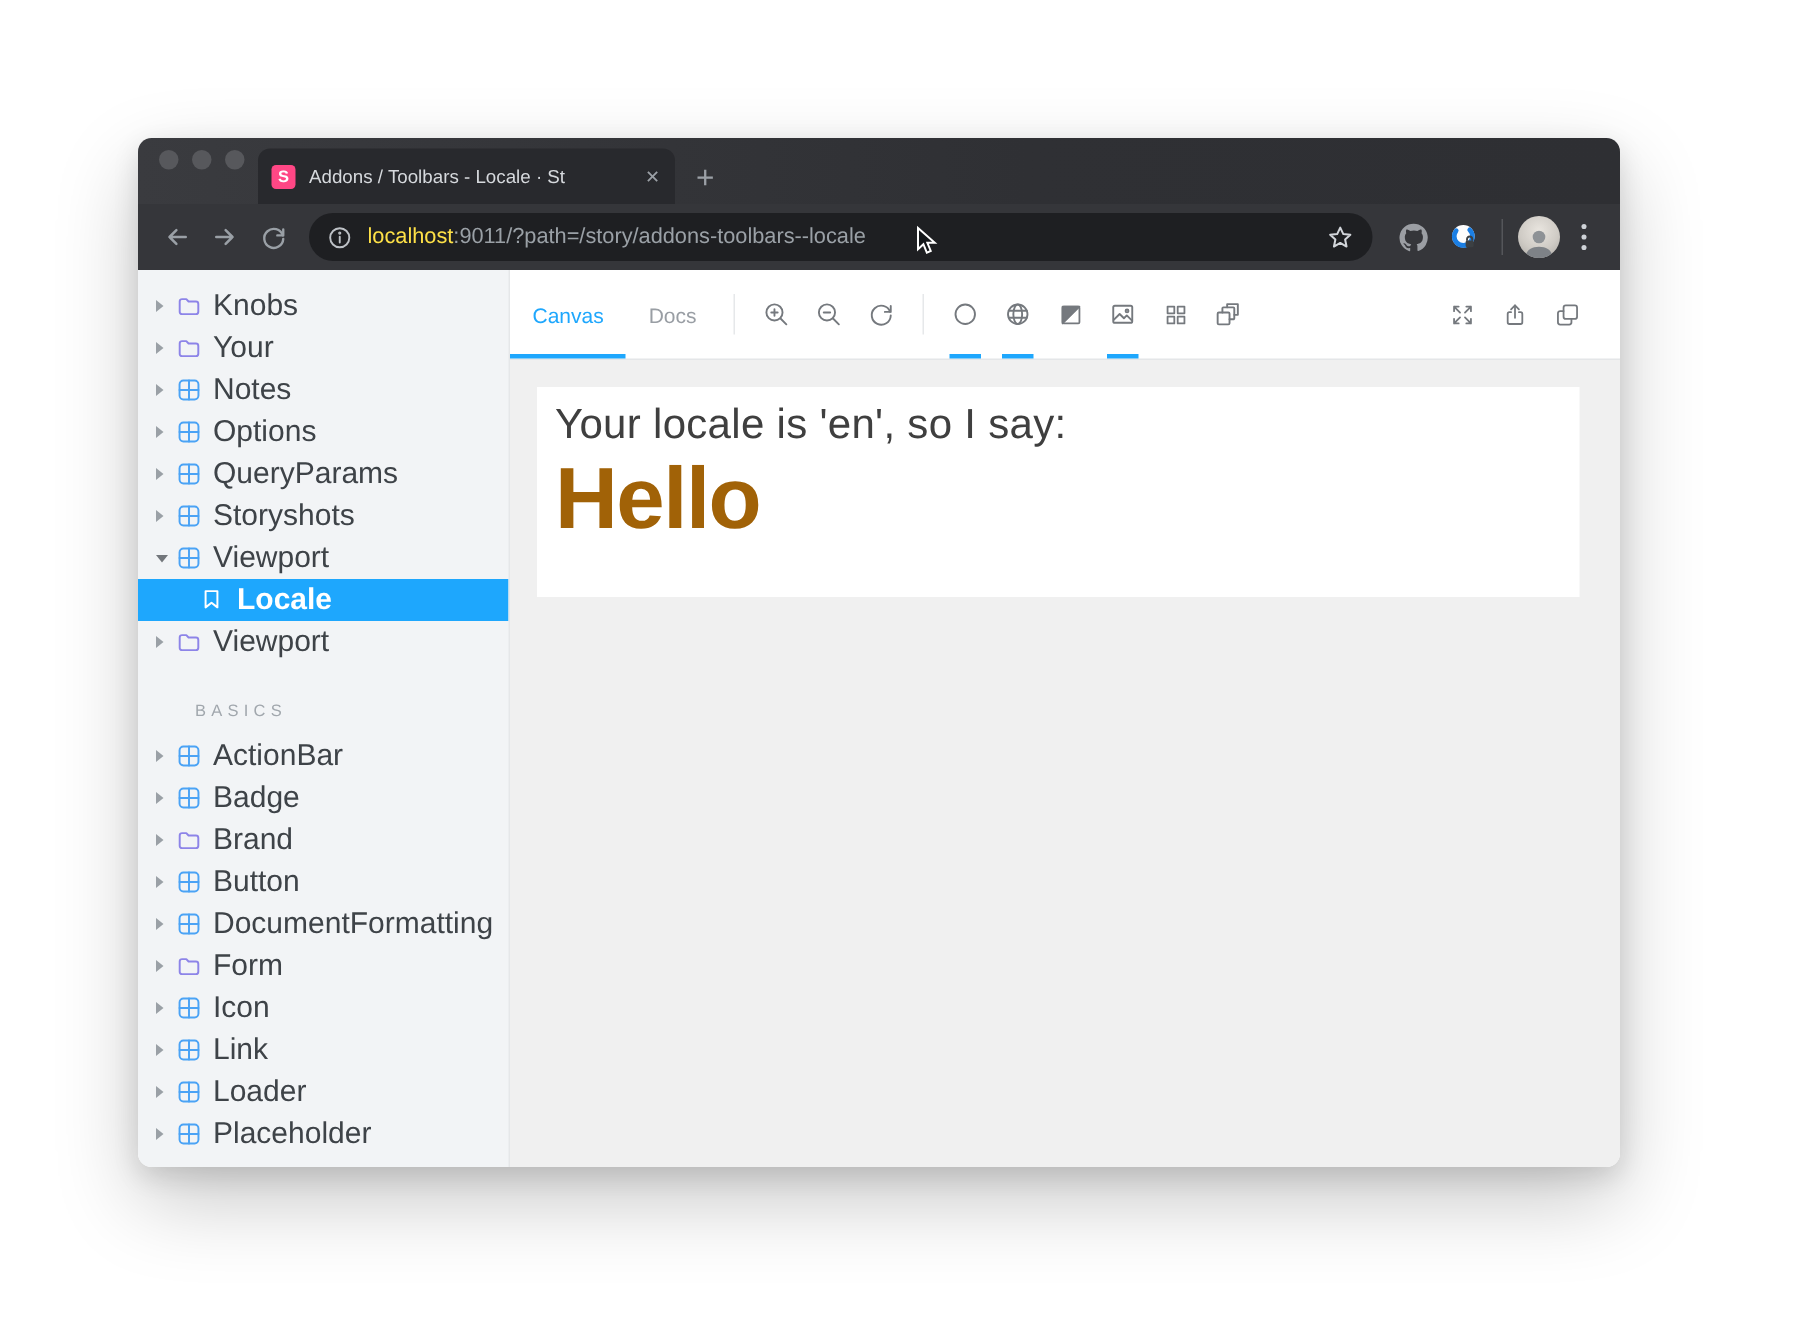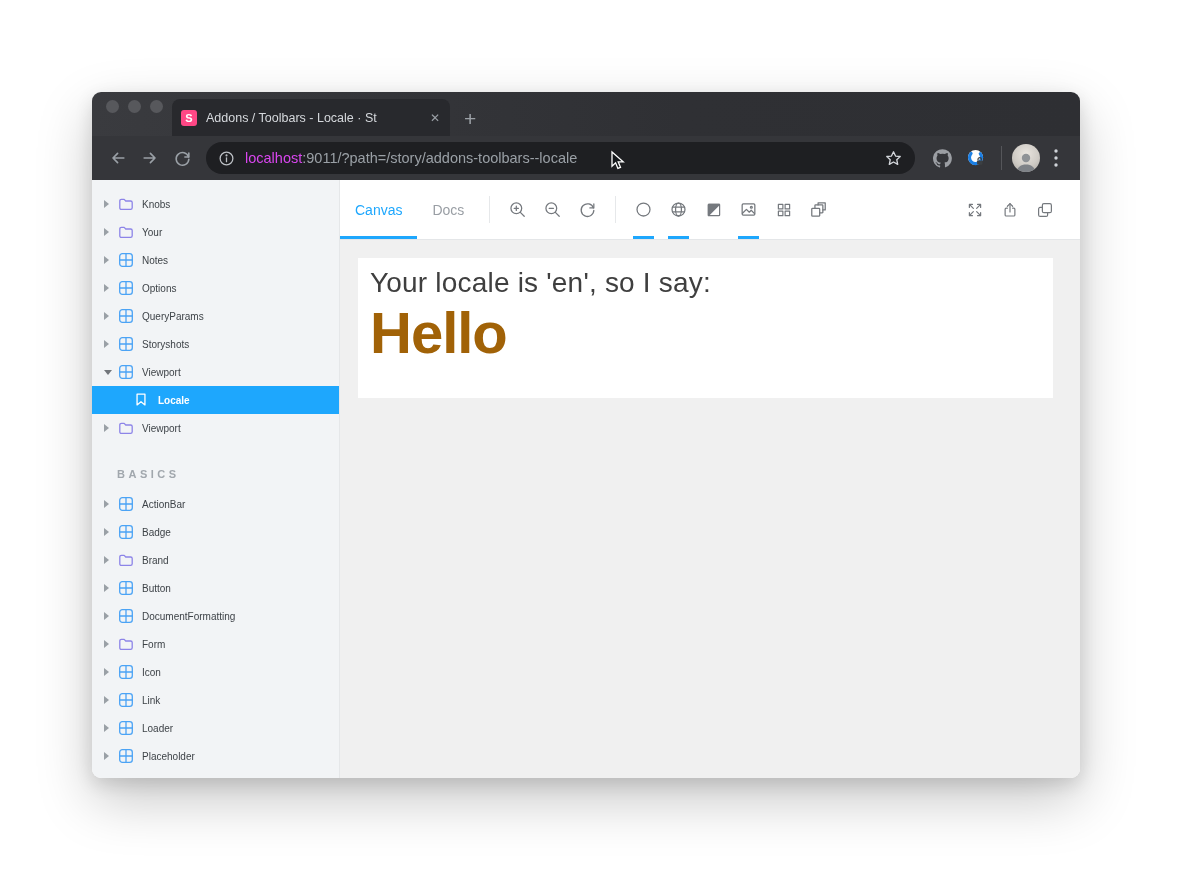--- a/index.html
+++ b/index.html
@@ -26,40 +26,40 @@
   .newtab { color:#9ba0a6; font-size:21px; font-weight:300; margin:0 0 7px 14px; line-height:1; }
 
   
   .chrome-bar { height:44px; background:#35363a; display:flex; align-items:center; padding:0 12px; gap:4px; }
   .nav-btn { width:28px; height:28px; display:flex; align-items:center; justify-content:center; }
   .nav-btn svg { stroke:#9aa0a6; fill:none; stroke-width:2; stroke-linecap:round; stroke-linejoin:round; }
   .urlbar { flex:1; height:32px; margin:0 8px 0 6px; background:#1e1f22; border-radius:16px;
     display:flex; align-items:center; padding:0 12px; min-width:0; }
   .urlbar svg { flex:0 0 auto; }
   .url-text { margin-left:10px; font-size:14.5px; white-space:nowrap; overflow:hidden; flex:1; }
-  .url-host { color:#d946ef; }
+  .url-host { color:#fde047; }
   .url-rest { color:#9aa0a6; }
   .ext { width:30px; height:30px; display:flex; align-items:center; justify-content:center; }
   .chrome-sep { width:1px; height:24px; background:#55565a; margin:0 6px; }
   .avatar { width:28px; height:28px; border-radius:50%; background:radial-gradient(circle at 50% 35%, #e9e5df 0%, #cfcbc5 55%, #aaa7a2 100%); overflow:hidden; display:flex; align-items:flex-end; justify-content:center; }
   .menu-dots { width:24px; height:28px; display:flex; align-items:center; justify-content:center; }
 
   
   .content { display:flex; height:598px; }
 
   
   .sidebar { width:248px; background:#f2f4f6; border-right:1px solid rgba(0,0,0,.05); padding-top:10px; overflow:hidden; }
-  .sb-row { height:28px; display:flex; align-items:center; padding-left:12px; font-size:10px; color:#3e4348; cursor:pointer; }
+  .sb-row { height:28px; display:flex; align-items:center; padding-left:12px; font-size:20px; color:#3e4348; cursor:pointer; }
   .sb-row .caret { width:10px; flex:0 0 10px; display:flex; }
   .caret-right { width:0; height:0; border-left:5px solid #9aa0a6; border-top:4px solid transparent; border-bottom:4px solid transparent; }
   .caret-down  { width:0; height:0; border-top:5px solid #72767b; border-left:4px solid transparent; border-right:4px solid transparent; }
   .sb-row .node-icon { width:16px; height:16px; margin:0 8px 0 4px; flex:0 0 16px; display:flex; }
   .sb-row.selected { background:var(--accent,#1EA7FD); color:#fff; font-weight:bold; padding-left:42px; }
   .sb-row.story .node-icon { margin:0 8px 0 0; }
-  .sb-heading { margin:26px 0 10px 0; padding-left:25px; font-size:11px; letter-spacing:3.5px; color:#a1a7ad; font-weight:bold; }
+  .sb-heading { margin:26px 0 10px 0; padding-left:38px; font-size:11px; letter-spacing:3.5px; color:#a1a7ad; font-weight:normal; }
 
   
   .preview { flex:1; display:flex; flex-direction:column; background:#f0f0f0; min-width:0; }
   .sb-toolbar { height:60px; background:#fff; border-bottom:1px solid #e4e6e8; display:flex; align-items:stretch; padding:0 18px 0 0; }
   .sb-tab { display:flex; align-items:center; padding:0 15px; font-size:14px; font-weight:normal; color:#999ea4; position:relative; cursor:pointer; }
   .sb-tab.active { color:var(--accent,#1EA7FD); }
   .sb-tab.active::after { content:""; position:absolute; left:0; right:0; bottom:0; height:3px; background:var(--accent,#1EA7FD); }
   .tool-sep { width:1px; background:#e6e8ea; margin:16px 10px; }
   .tool-btn { width:35px; display:flex; align-items:center; justify-content:center; position:relative; cursor:pointer; }
   .tool-btn svg { stroke:#75797e; fill:none; stroke-width:1.6; stroke-linecap:round; stroke-linejoin:round; }

